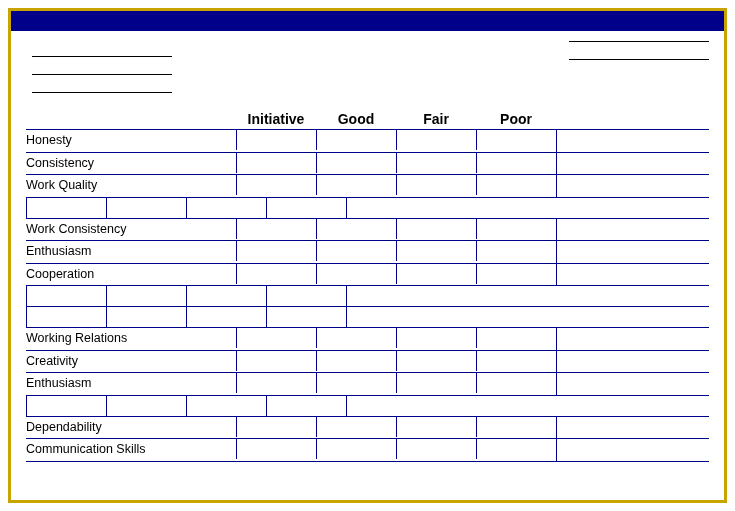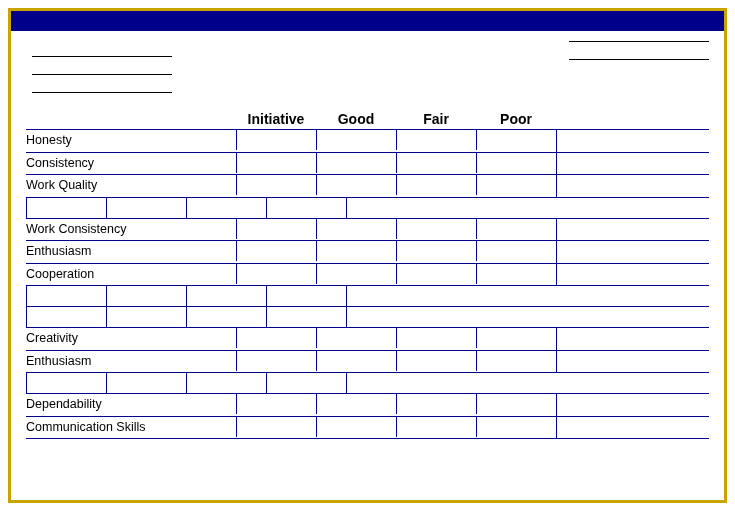--- a/index.html
+++ b/index.html
@@ -241,20 +241,29 @@
           </div>
           <div class="grid-row">
             <div class="rating-cells">
               <div class="rating-cell" style="border-left: 1px solid rgb(0, 0, 139); border-right: none;"></div>
               <div class="rating-cell" style="border-left: 1px solid rgb(0, 0, 139); border-right: none;"></div>
               <div class="rating-cell" style="border-left: 1px solid rgb(0, 0, 139); border-right: none;"></div>
               <div class="rating-cell" style="border-left: 1px solid rgb(0, 0, 139); border-right: 1px solid rgb(0, 0, 139);"></div>
             </div>
           </div>
           <div class="grid-row">
+            <div class="rating-cells">
+              <div class="rating-cell" style="border-left: 1px solid rgb(0, 0, 139); border-right: none;"></div>
+              <div class="rating-cell" style="border-left: 1px solid rgb(0, 0, 139); border-right: none;"></div>
+              <div class="rating-cell" style="border-left: 1px solid rgb(0, 0, 139); border-right: none;"></div>
+              <div class="rating-cell" style="border-left: 1px solid rgb(0, 0, 139); border-right: 1px solid rgb(0, 0, 139);"></div>
+            </div>
+          </div>
+          <div class="grid-row">
+            <div class="row-label">Working Relations</div>
             <div class="rating-cells">
               <div class="rating-cell" style="border-left: 1px solid rgb(0, 0, 139); border-right: none;"></div>
               <div class="rating-cell" style="border-left: 1px solid rgb(0, 0, 139); border-right: none;"></div>
               <div class="rating-cell" style="border-left: 1px solid rgb(0, 0, 139); border-right: none;"></div>
               <div class="rating-cell" style="border-left: 1px solid rgb(0, 0, 139); border-right: 1px solid rgb(0, 0, 139);"></div>
             </div>
           </div>
           <div class="grid-row">
             <div class="row-label">Creativity</div>
             <div class="rating-cells">

